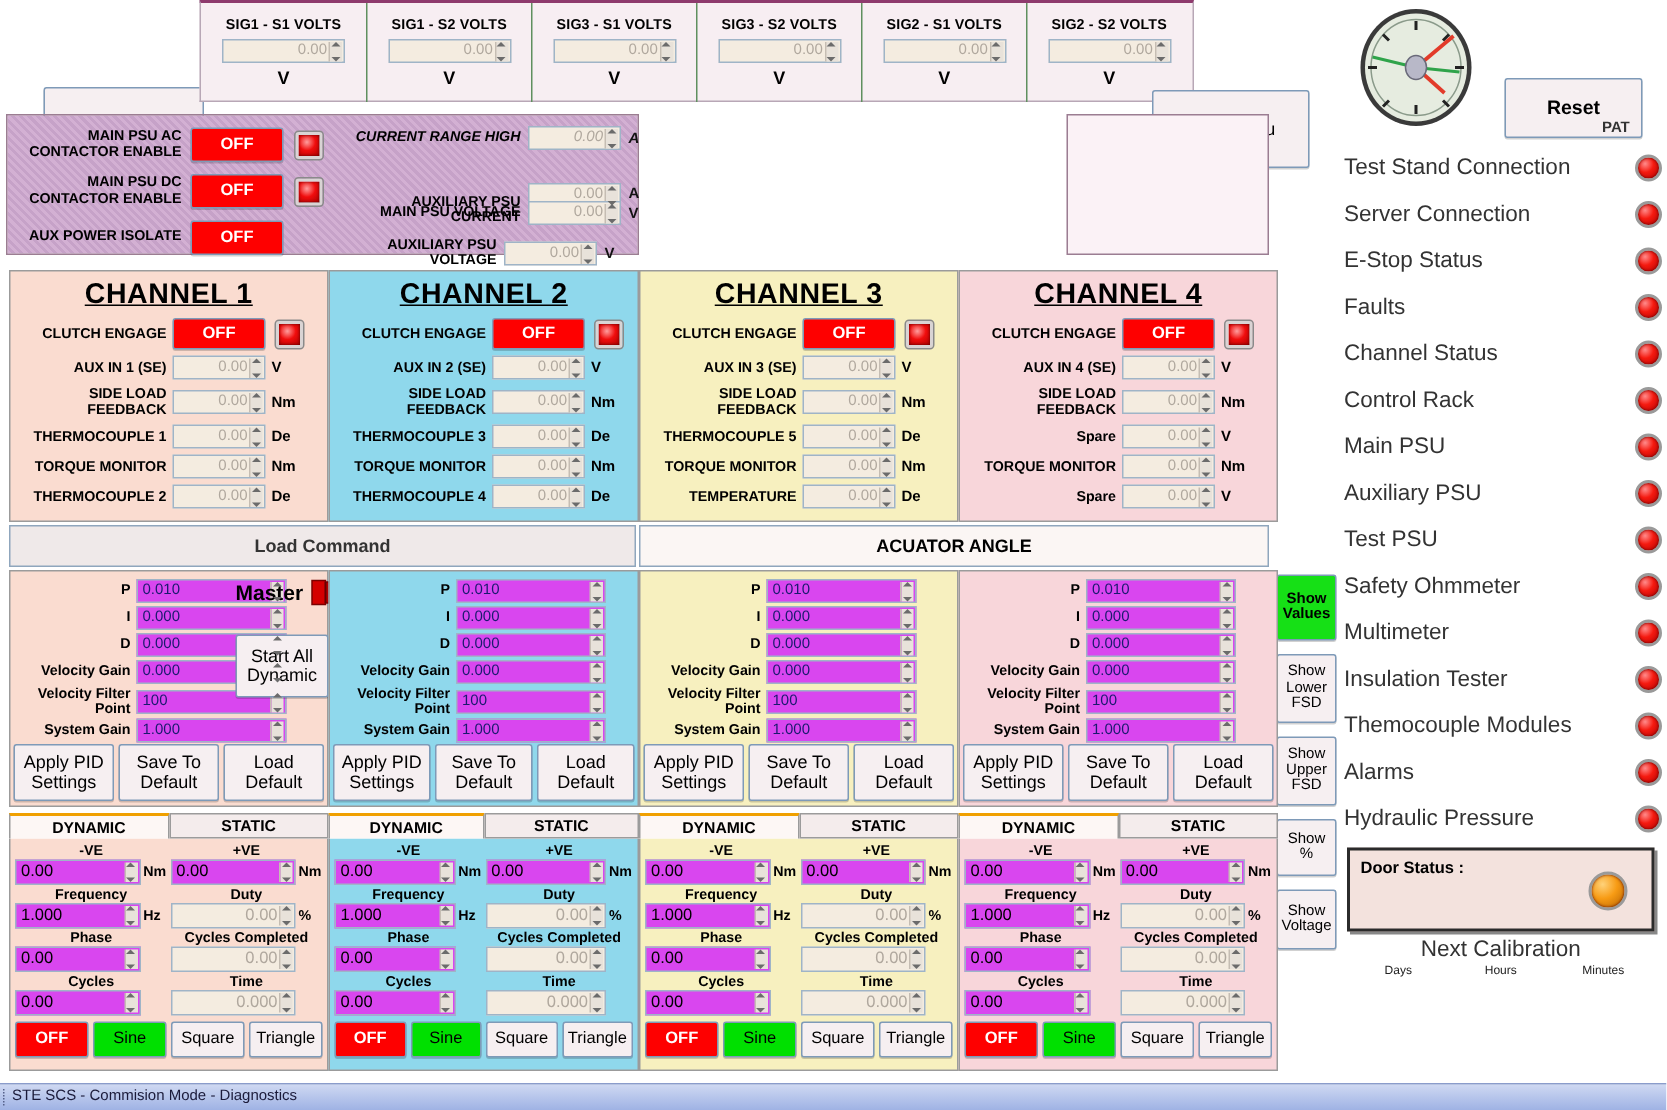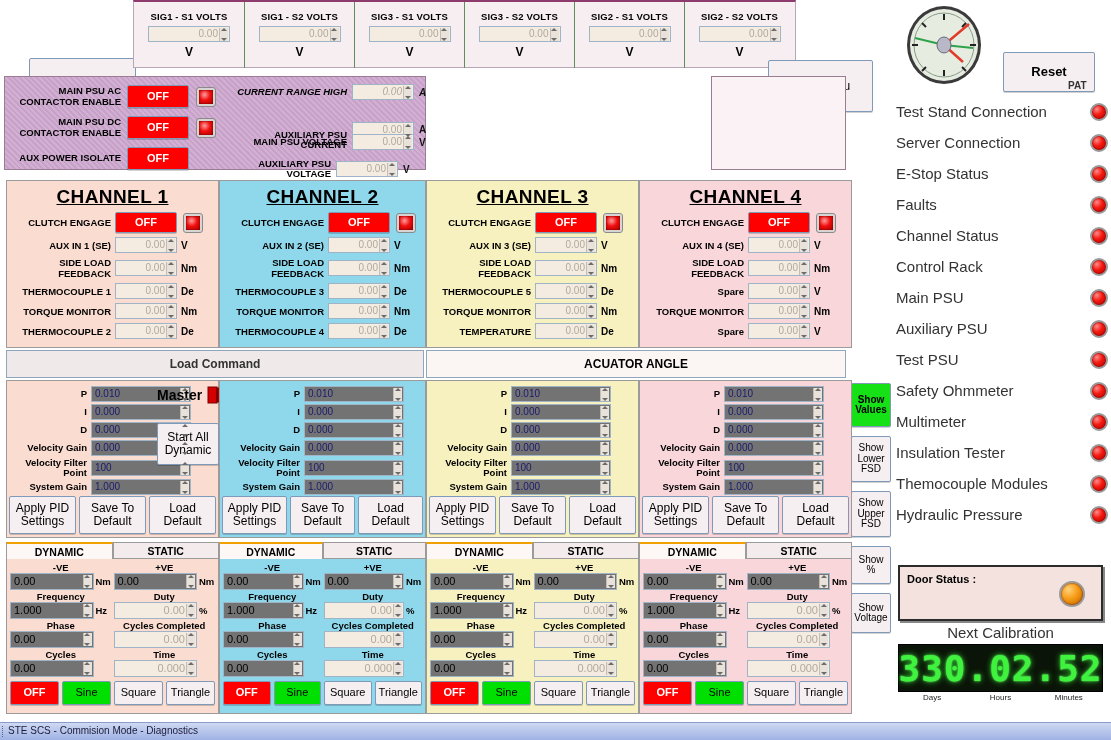--- a/index.html
+++ b/index.html
@@ -48,21 +48,21 @@
     background: #f4ece0;
     border: 1px solid #9fb4c7;
     height: 16px;
     font-size: 10px;
     color: #b0a89e;
     text-align: right;
     padding: 0 11px 0 2px;
     line-height: 14px;
     font-family: "Liberation Sans", sans-serif;
   }
-  .num.edit { background:#737373; color:#1a1a6e; text-align:left; padding-left:3px; }
+  .num.edit { background:#d946ef; color:#1a1a6e; text-align:left; padding-left:3px; }
   .num::after {
     content: "";
     position: absolute; right: 1px; top: 1px;
     width: 8px; height: 13px;
     background:
       linear-gradient(to bottom, #e8e2da 0 50%, #e8e2da 50% 100%);
     border-left: 1px solid #c5bdb3;
   }
   .num .spin { position:absolute; right:2px; top:1px; width:7px; height:13px; z-index:2;
                display:flex; flex-direction:column; justify-content:space-between; align-items:center;}
@@ -357,40 +357,43 @@
       </div>
       <div class="srow">
         <div class="sl">Insulation Tester</div>
         <div class="led"></div>
       </div>
       <div class="srow">
         <div class="sl">Themocouple Modules</div>
         <div class="led"></div>
       </div>
       <div class="srow">
+        <div class="sl">Alarms</div>
+        <div class="led"></div>
+      </div>
+      <div class="srow">
         <div class="sl">Hydraulic Pressure</div>
         <div class="led"></div>
       </div>
     </div>
   <div id="sidebtns">
       <div class="btn greenlit" style="height: 44px;">Show<br>Values</div>
       <div class="btn" style="height: 46px;">Show<br>Lower<br>FSD</div>
       <div class="btn" style="height: 46px;">Show<br>Upper<br>FSD</div>
       <div class="btn" style="height: 38px;">Show<br>%</div>
       <div class="btn" style="height: 40px;">Show<br>Voltage</div>
     </div>
 
   <div id="door">
     <span class="dl">Door Status :</span>
     <span class="led amber"></span>
   </div>
 
   <div id="calib">
     <div class="ct">Next Calibration</div>
-    <div id="lcd">330.02.52</div>
     <div id="lcdlabels">
         <span>Days</span>
         <span>Hours</span>
         <span>Minutes</span>
       </div>
   </div>
 
   <div id="topline"></div>
   <div id="statusbar">
     <span class="grip"></span>

